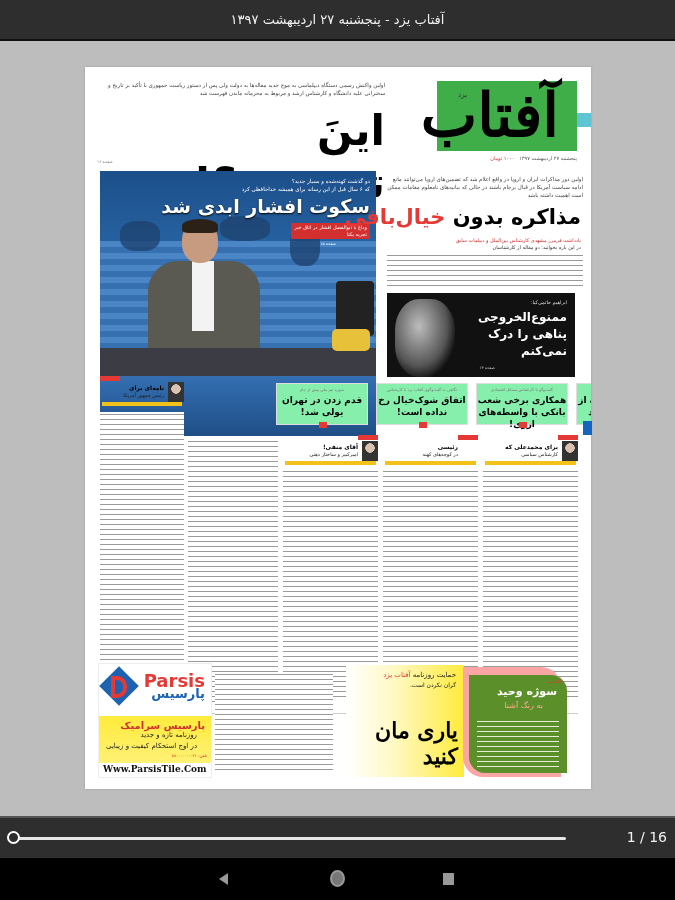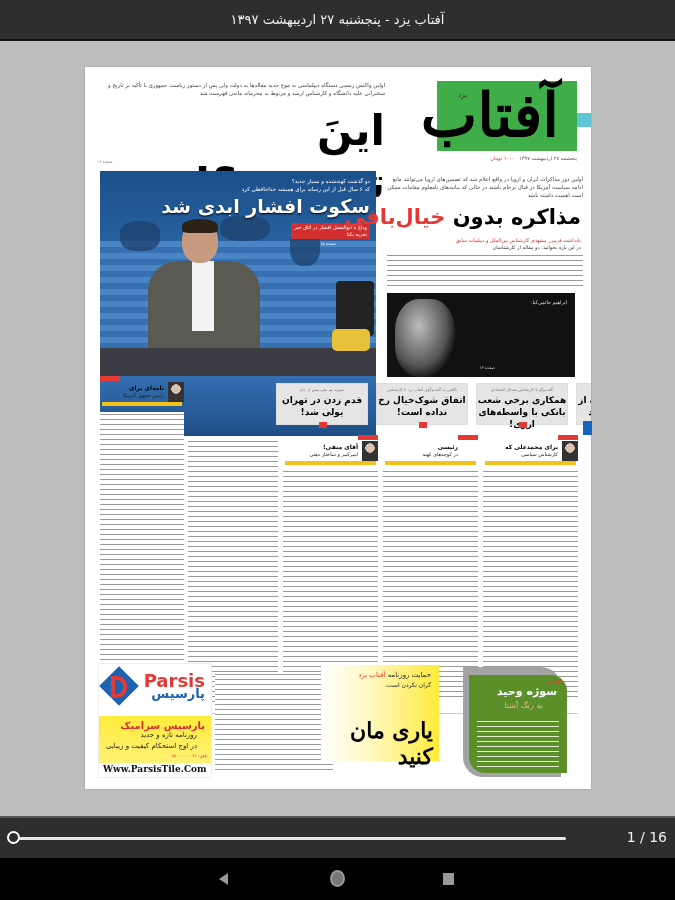--- a/index.html
+++ b/index.html
@@ -54,21 +54,21 @@
 
   .textblock{background:repeating-linear-gradient(#fff 0 2px,#9a9a9a 2px 3px,#fff 3px 5px);}
 
   .bw-box{position:absolute;right:16px;top:226px;width:188px;height:84px;background:#111;overflow:hidden;}
   .bw-face{position:absolute;left:8px;top:6px;width:60px;height:78px;background:radial-gradient(ellipse at 40% 35%,#bdbdbd,#555 55%,#111 75%);border-radius:40%;}
   .bw-kicker{position:absolute;right:8px;top:6px;font-size:5px;color:#ddd;direction:rtl;}
   .bw-title{position:absolute;right:8px;top:16px;width:100px;font-size:12px;font-weight:bold;color:#fff;text-align:right;direction:rtl;line-height:17px;}
   .bw-ref{position:absolute;right:80px;top:72px;font-size:4px;color:#ccc;}
 
   .teasers{position:absolute;left:100px;top:316px;width:395px;height:46px;}
-  .teaser{position:absolute;top:0;width:92px;height:42px;border:1px solid #ddd;background:#e5e5e5;text-align:center;direction:rtl;}
+  .teaser{position:absolute;top:0;width:92px;height:42px;border:1px solid #ddd;background:#86efac;text-align:center;direction:rtl;}
   .teaser .kick{font-size:4px;color:#777;margin-top:3px;}
   .teaser .t{font-size:9px;font-weight:bold;color:#000;line-height:12px;margin-top:2px;}
   .teaser .badge{position:absolute;left:42px;bottom:-4px;width:8px;height:6px;background:#e53935;}
 
   .col{position:absolute;top:372px;height:268px;}
   .col-head{position:absolute;left:0;top:0;width:100%;height:40px;}
   .col-tag{position:absolute;right:0;top:-4px;width:20px;height:5px;background:#e53935;}
   .col-name{position:absolute;right:20px;top:4px;font-size:6px;font-weight:bold;color:#000;direction:rtl;}
   .col-title{position:absolute;right:20px;top:12px;font-size:5px;color:#222;direction:rtl;}
   .col-bar{position:absolute;left:2px;top:22px;width:96%;height:4px;background:#f3c21a;}
@@ -85,27 +85,27 @@
   .ad-parsis .logo-r{position:absolute;left:12px;top:12px;width:16px;height:22px;border:4px solid #e53935;border-radius:0 10px 10px 0;border-left:4px solid #e53935;}
   .ad-parsis .brand{position:absolute;right:6px;top:6px;font-size:18px;font-weight:bold;color:#e53935;}
   .ad-parsis .brand-fa{position:absolute;right:6px;top:22px;font-size:13px;font-weight:bold;color:#1e63b0;direction:rtl;}
   .ad-parsis .l1{position:absolute;right:6px;top:56px;font-size:10px;font-weight:bold;color:#d32f2f;direction:rtl;}
   .ad-parsis .l2{position:absolute;right:14px;top:67px;font-size:7px;color:#222;direction:rtl;}
   .ad-parsis .l3{position:absolute;right:14px;top:78px;font-size:7px;color:#222;direction:rtl;}
   .ad-parsis .l4{position:absolute;right:4px;top:89px;font-size:4px;color:#d32f2f;direction:rtl;}
   .ad-parsis .url{position:absolute;left:4px;top:100px;font-family:"DejaVu Serif",serif;font-size:9px;font-weight:bold;color:#111;}
 
   .ad-text{position:absolute;left:130px;top:605px;width:118px;height:100px;}
-  .ad-support{position:absolute;left:236px;top:598px;width:118px;height:96px;background:linear-gradient(90deg,#fff,#fff9c4 40%,#ffeb3b);}
+  .ad-support{position:absolute;left:261px;top:598px;width:118px;height:112px;background:linear-gradient(90deg,#fff,#fff9c4 40%,#ffeb3b);}
   .ad-support .t1{position:absolute;right:8px;top:6px;font-size:7px;color:#222;direction:rtl;}
   .ad-support .t1 .red{color:#e53935;}
   .ad-support .t2{position:absolute;right:8px;top:16px;font-size:6px;color:#222;direction:rtl;}
   .ad-support .big{position:absolute;right:6px;top:52px;font-family:"DejaVu Serif",serif;font-size:22px;font-weight:bold;color:#000;direction:rtl;}
 
-  .ad-green{position:absolute;left:378px;top:600px;width:98px;height:110px;background:#a3a3a3;border-radius:0 20px 0 20px;}
+  .ad-green{position:absolute;left:378px;top:600px;width:98px;height:110px;background:#fca5a5;border-radius:0 20px 0 20px;}
   .ad-green .inner{position:absolute;left:6px;top:8px;width:98px;height:98px;background:#5b8f2a;border-radius:0 16px 0 16px;}
   .ad-green .brand{position:absolute;right:6px;top:2px;font-size:6px;color:#e53935;direction:rtl;}
   .ad-green .t1{position:absolute;right:10px;top:10px;font-size:11px;font-weight:bold;color:#fff;direction:rtl;}
   .ad-green .t2{position:absolute;right:24px;top:26px;font-size:8px;color:#ffab91;direction:rtl;}
   .ad-green .body{position:absolute;left:8px;top:44px;width:82px;height:48px;background:repeating-linear-gradient(#5b8f2a 0 2px,#e6efd6 2px 3px,#5b8f2a 3px 5px);}
 </style>
 </head>
 <body>
 
 <div class="topbar">
@@ -162,20 +162,21 @@
       <span>مذاکره بدون</span>
       <span class="red">خیال‌بافی</span>
     </div>
     <div class="right-sub">یادداشت فریبرز مشهدی کارشناس بین‌الملل و دیپلمات سابق</div>
     <div class="right-author">در این باره بخوانید: دو مقاله از کارشناسان</div>
     <div class="right-cols textblock"></div>
 
     <div class="bw-box">
       <div class="bw-face"></div>
       <div class="bw-kicker">ابراهیم حاتمی‌کیا:</div>
+      <div class="bw-title">ممنوع‌الخروجی پناهی را درک نمی‌کنم</div>
       <div class="bw-ref">صفحه ۱۳</div>
     </div>
 
     <div class="teasers">
       <div class="teaser" style="right:-88px;">
         <div class="kick">گفت‌وگو با کارشناس مسائل بانکی</div>
         <div class="t">خودکشی‌هایی که از ملک‌ها دور ماند</div>
 
       </div>
       <div class="teaser" style="right:12px;">

